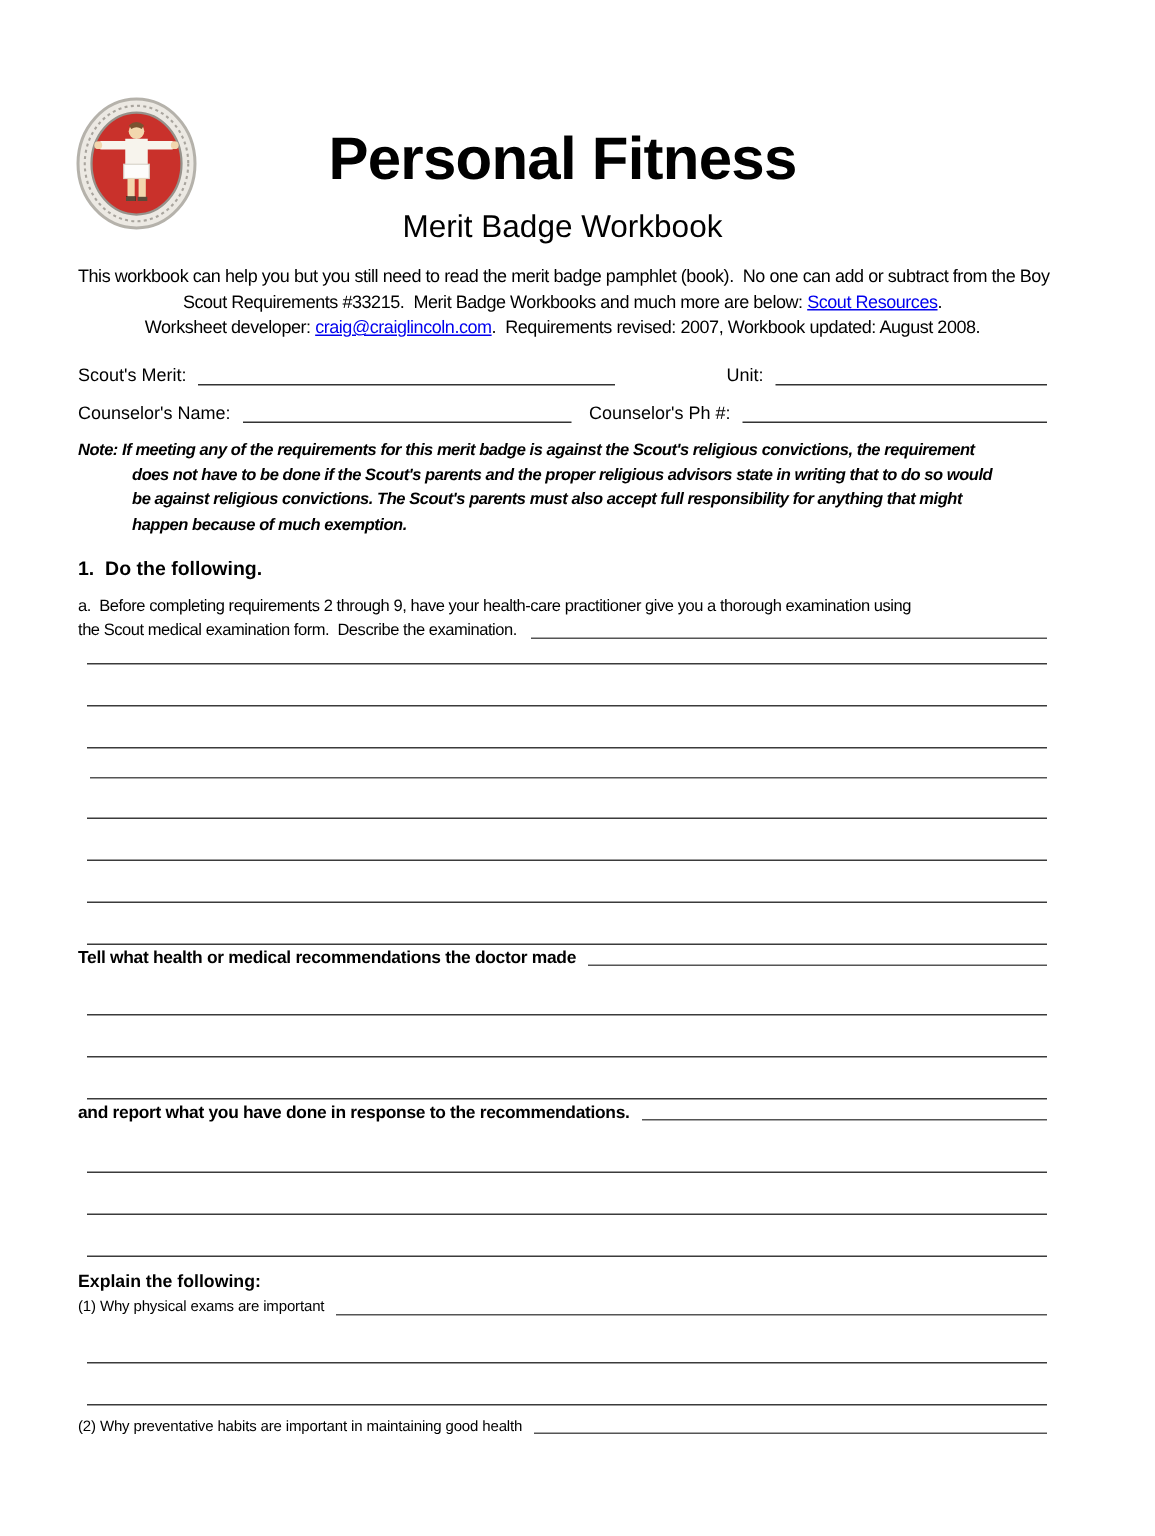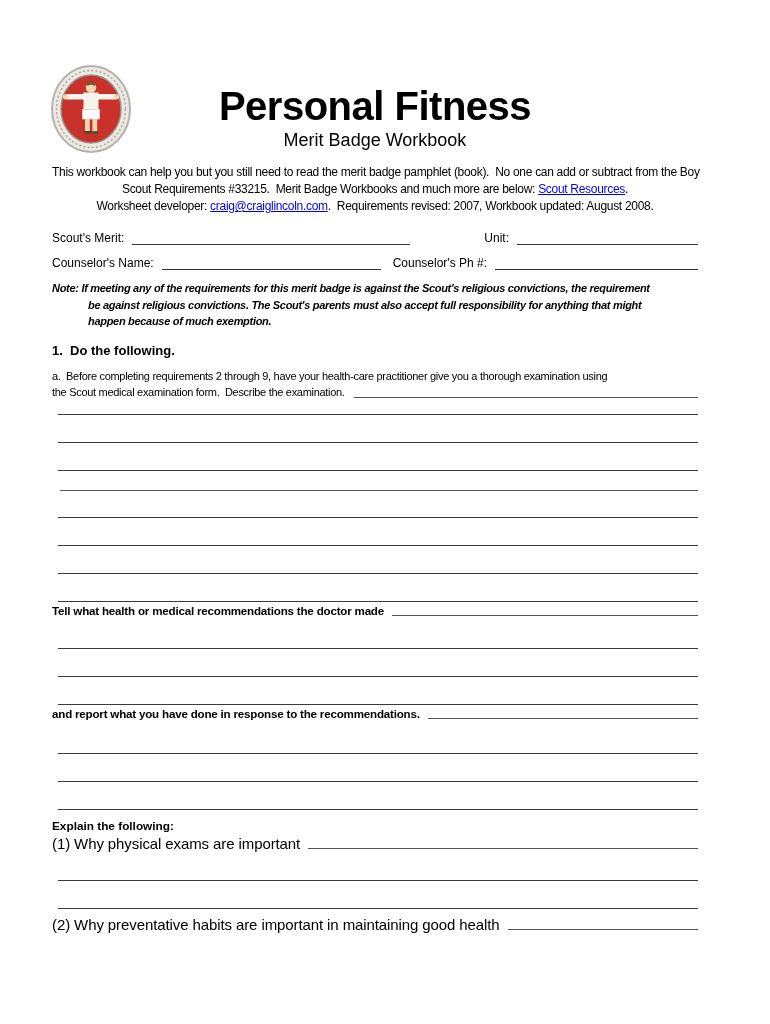--- a/index.html
+++ b/index.html
@@ -8,21 +8,21 @@
     width:762px;height:1024px;
     background:#ffffff;
     font-family:"Liberation Sans", sans-serif;
     color:#000;
     overflow:hidden;
   }
   .content{position:absolute;left:52px;top:0;width:646px;}
   
   .badge{position:absolute;left:50px;top:64px;width:82px;height:90px;}
   .title{margin:84px 0 0;text-align:center;font-size:40px;line-height:44px;font-weight:bold;letter-spacing:-0.5px;}
-  .subtitle{margin:0 0 0;text-align:center;font-size:18px;line-height:24px;font-weight:normal;}
+  .subtitle{margin:12px 0 0;text-align:center;font-size:21px;line-height:24px;font-weight:normal;}
   
   .intro{margin-top:12px;text-align:center;font-size:12px;line-height:17px;letter-spacing:-0.3px;}
   .intro .iline{white-space:pre;}
   a.link{color:#0000EE;text-decoration:underline;cursor:pointer;}
   
   .field-row{display:flex;align-items:flex-end;font-size:12px;line-height:15px;}
   .field-row.r1{margin-top:16px;}
   .field-row.r2{margin-top:10px;}
   .fill{border-bottom:1px solid #333;margin-left:8px;margin-bottom:1px;height:12px;}
   .fill.w280{width:278px;}
@@ -47,21 +47,21 @@
   .g3{margin-top:3px;}
   .g4{margin-top:5px;}
   .g5{margin-top:2px;}
   
   .prompt-row{display:flex;align-items:flex-end;font-size:11.6px;font-weight:bold;letter-spacing:-0.2px;line-height:14px;}
   .prompt-row .pfill{flex:1;border-bottom:1px solid #555;margin-left:8px;margin-bottom:2px;height:10px;}
   .p1{height:22px;}
   .p2{height:16px;}
   .p3{height:16px;}
   .explain-heading{margin-top:9px;font-size:11.8px;font-weight:bold;line-height:14px;}
-  .explain-row{display:flex;align-items:flex-end;font-size:15px;font-weight:normal;letter-spacing:-0.1px;line-height:14px;}
+  .explain-row{display:flex;align-items:center;font-size:10px;font-weight:normal;letter-spacing:-0.1px;line-height:14px;}
   .e1{margin-top:4px;height:14px;}
   .e2{margin-top:6px;height:17px;}
   .explain-row .pfill{flex:1;border-bottom:1px solid #555;margin-left:8px;margin-bottom:2px;height:10px;}
 </style>
 </head>
 <body>
 
 <div class="page">
 
   <div class="badge">
@@ -105,20 +105,21 @@
 
     <div class="field-row r2">
       <span>Counselor's Name:</span>
       <span class="fill w221"></span>
       <span class="lbl-ph">Counselor's Ph #:</span>
       <span class="fill grow"></span>
     </div>
 
     <div class="note">
       <div class="nline"><span>Note: </span><span>If meeting any of the requirements for this merit badge is against the Scout's religious convictions, the requirement</span></div>
+      <div class="nline nindent">does not have to be done if the Scout's parents and the proper religious advisors state in writing that to do so would</div>
       <div class="nline nindent">be against religious convictions. The Scout's parents must also accept full responsibility for anything that might</div>
       <div class="nline nindent">happen because of much exemption.</div>
     </div>
 
     <div class="req-heading">1.  Do the following.</div>
 
     <div class="req-a">
       <div class="aline">a.  Before completing requirements 2 through 9, have your health-care practitioner give you a thorough examination using</div>
       <div class="aline aline2">
         <span>the Scout medical examination form.  Describe the examination.</span>

